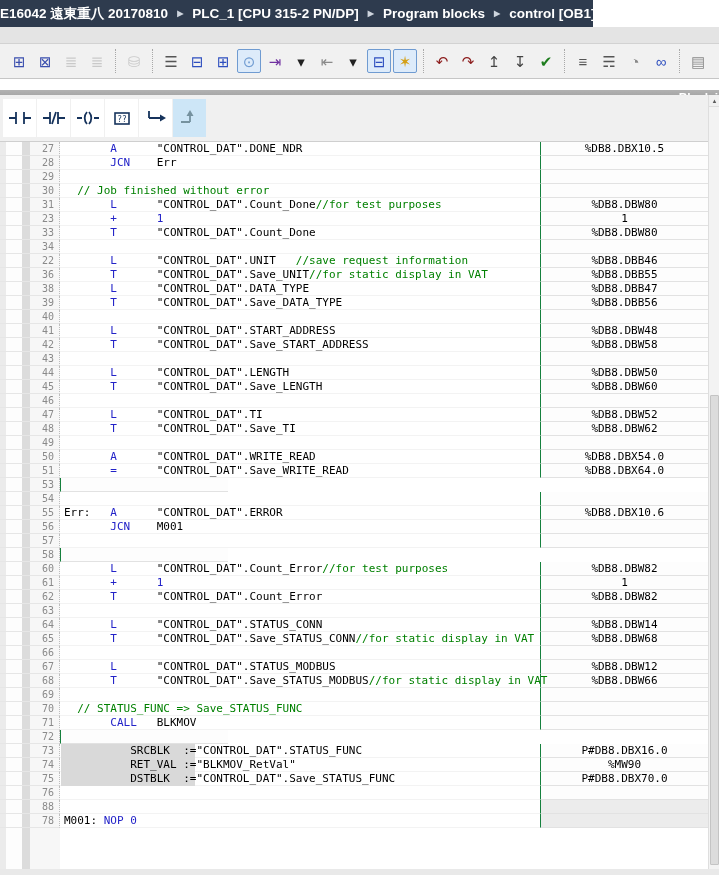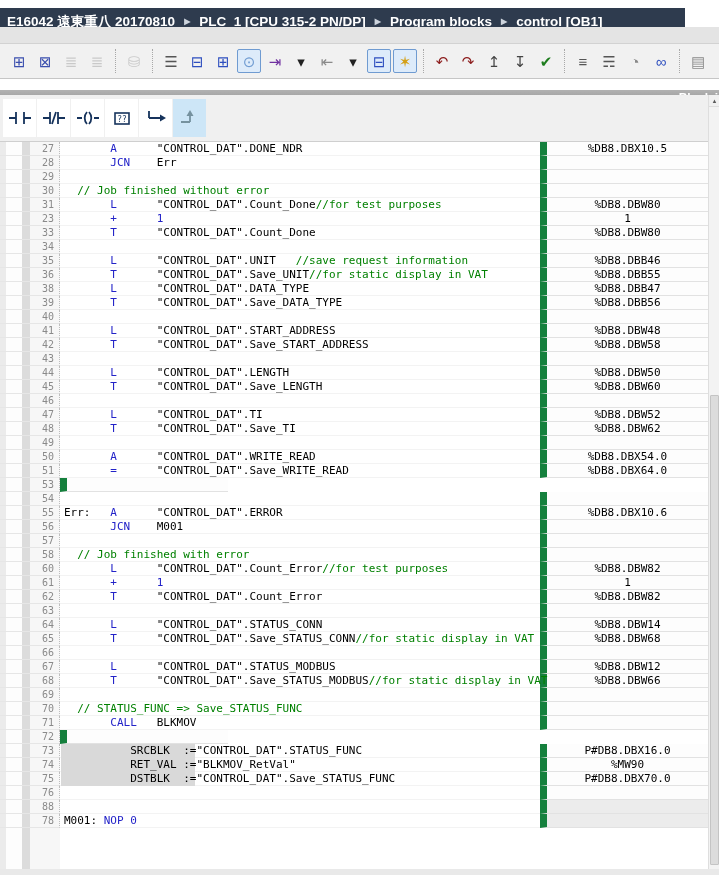--- a/index.html
+++ b/index.html
@@ -1,23 +1,23 @@
 <!DOCTYPE html>
 <html><head>
 <meta charset="utf-8">
 <style>
   * { margin:0; padding:0; box-sizing:border-box; }
   html,body { width:719px; height:875px; overflow:hidden; }
   body { font-family:"Liberation Sans", sans-serif; background:#e9e9e9; }
   .screen { position:relative; width:719px; height:875px; background:#fff; }
 
   
-  .breadcrumb { position:absolute; left:0; top:0; width:685px; height:27px;
+  .breadcrumb { position:absolute; left:0; top:0; width:593px; height:27px;
     background:#2e3b4e; color:#fff; display:flex; align-items:center;
-    padding-left:7px; font-size:13.5px; font-weight:bold;margin-top:8px; }
+    padding-left:0; font-size:13.5px; font-weight:bold; }
   .bc-item { white-space:nowrap; cursor:default; }
   .bc-arrow { font-size:8px; color:#cdd4dd; margin:0 9px; }
 
   
   .substrip { position:absolute; left:0; top:27px; width:719px; height:17px;
     background:#e4e4e4; border-bottom:1px solid #d2d2d2; }
 
   
   .toolbar { position:absolute; left:0; top:44px; width:719px; height:35px;
     background:#f1f1f1; border-bottom:1px solid #c6c6c6;
@@ -62,21 +62,21 @@
   .seg-i { color:#2323c8; }
   .seg-c { color:#008000; }
   .seg-o { color:#000; }
   .seg-t { color:#000; }
   .seg-b { background:#fff; border:1px solid #9a9a9a; padding:0 1px; }
   .gstripe { position:absolute; left:1px; top:0; height:14px; background:#d9d9d9; z-index:0; }
   .gstripe.g1 { width:134px; }
   .gstripe.g2 { width:68px; }
   .addr { width:168px; text-align:center; font-family:"DejaVu Sans Mono", monospace;
     font-size:11px; line-height:13px; color:#000; background:#fdfdfd;
-    border-bottom:1px solid #e2e2e2; border-left:7px solid #15803d; }
+    border-bottom:1px solid #e2e2e2; border-left:1px solid #15803d; }
   .rows .row:nth-last-child(-n+2) .addr { background:#ececec; }
 
   
   .vscroll { position:absolute; right:0; top:95px; width:11px; height:780px;
     background:#f3f3f3; border-left:1px solid #dedede; }
   .vs-up { width:11px; height:12px; background:#f0f0f0; color:#5a5a5a;
     font-size:6px; text-align:center; line-height:12px; border-bottom:1px solid #ddd; }
   .vs-thumb { position:absolute; left:1px; top:300px; width:9px; height:470px;
     background:#dcdcdc; border:1px solid #c4c4c4; border-radius:1px; }
 
@@ -210,21 +210,21 @@
           <div class="num">33</div>
           <div class="codecell"><span class="seg-t">       </span><span class="seg-i">T      </span><span class="seg-o">"CONTROL_DAT".Count_Done</span></div>
           <div class="addr">%DB8.DBW80</div>
         </div>
         <div class="row">
           <div class="num">34</div>
           <div class="codecell"></div>
           <div class="addr"></div>
         </div>
         <div class="row">
-          <div class="num">35</div>
+          <div class="num">22</div>
           <div class="codecell"><span class="seg-t">       </span><span class="seg-i">L      </span><span class="seg-o">"CONTROL_DAT".UNIT</span><span class="seg-t">   </span><span class="seg-c">//save request information</span></div>
           <div class="addr">%DB8.DBB46</div>
         </div>
         <div class="row">
           <div class="num">36</div>
           <div class="codecell"><span class="seg-t">       </span><span class="seg-i">T      </span><span class="seg-o">"CONTROL_DAT".Save_UNIT</span><span class="seg-c">//for static display in VAT</span></div>
           <div class="addr">%DB8.DBB55</div>
         </div>
         <div class="row">
           <div class="num">38</div>
@@ -315,21 +315,20 @@
           <div class="codecell"><span class="seg-t">       </span><span class="seg-i">JCN    </span><span class="seg-o">M001</span></div>
           <div class="addr"></div>
         </div>
         <div class="row">
           <div class="num">57</div>
           <div class="codecell"></div>
           <div class="addr"></div>
         </div>
         <div class="row">
           <div class="num">58</div>
-          <div class="codecell"><span class="seg-t">  </span><span class="seg-c">// Job finished with error</span></div>
           <div class="addr"></div>
         </div>
         <div class="row">
           <div class="num">60</div>
           <div class="codecell"><span class="seg-t">       </span><span class="seg-i">L      </span><span class="seg-o">"CONTROL_DAT".Count_Error</span><span class="seg-c">//for test purposes</span></div>
           <div class="addr">%DB8.DBW82</div>
         </div>
         <div class="row">
           <div class="num">61</div>
           <div class="codecell"><span class="seg-t">       </span><span class="seg-i">+      </span><span class="seg-i">1</span></div>

